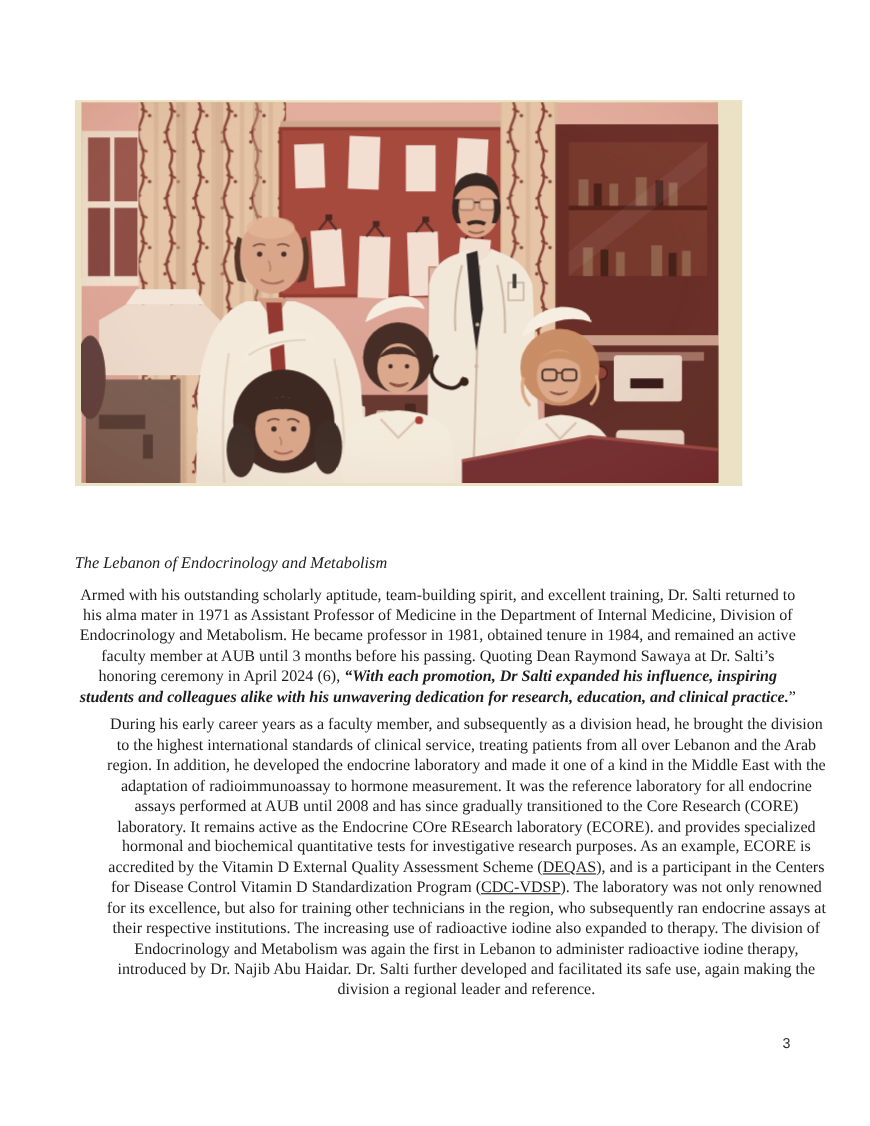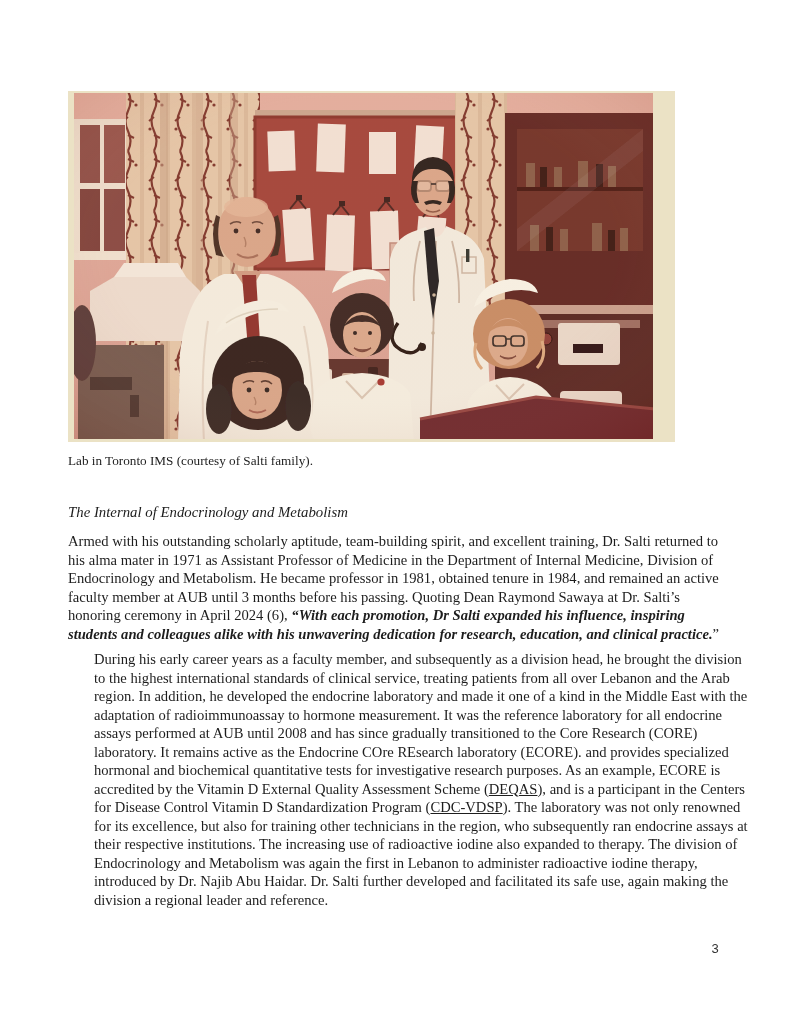--- a/index.html
+++ b/index.html
@@ -4,21 +4,21 @@
 <style>
   html,body{margin:0;padding:0;background:#ffffff;}
   .page{position:relative;width:791px;height:1024px;background:#ffffff;overflow:hidden;
         font-family:"Liberation Serif","DejaVu Serif",serif;color:#1d1d1d;}
   .photo-wrap{position:absolute;left:68px;top:91px;width:607px;height:351px;margin:0;}
   .photo-wrap svg{display:block;}
   .caption{position:absolute;left:68px;top:452px;width:660px;font-size:13.2px;line-height:17px;margin:0;}
   .heading{position:absolute;left:68px;top:504px;width:660px;font-size:14.8px;font-weight:normal;
            font-style:italic;margin:0;}
   .body-par{position:absolute;left:68px;width:660px;font-size:14.6px;line-height:18.5px;margin:0;
-            text-align:left;}
+            text-align:center;}
   .p1{top:532px;}
   .p2{top:650px;margin-left:26px;}
   .boldital{font-weight:bold;font-style:italic;}
   .doclink{color:#1d1d1d;text-decoration:underline;cursor:pointer;}
   .pagenum{position:absolute;left:700px;top:941px;width:30px;text-align:center;
            font-family:"Liberation Sans","DejaVu Sans",sans-serif;font-size:13px;color:#333;}
 </style>
 </head>
 <body>
 
@@ -249,23 +249,22 @@
             <polygon points="352,328 468,306 587,318 587,351 352,351" fill="#6b2125"></polygon>
             <polyline points="352,328 468,306 587,318" fill="none" stroke="#93403a" stroke-width="3"></polyline>
           </g>
         </g>
 
         <rect x="6" y="2" width="579" height="346" fill="url(#vig)"></rect>
       </g>
     </svg>
   </figure>
 
-  <p class="caption">Lab in Toronto IMS (courtesy of Salti family).</p>
-
-  <h2 class="heading">The Internal of Endocrinology and Metabolism</h2>
+
+  <h2 class="heading">The Lebanon of Endocrinology and Metabolism</h2>
 
   <p class="body-par p1"><span>Armed with his outstanding scholarly aptitude, team-building spirit, and excellent training, Dr. Salti returned to his alma mater in 1971 as Assistant Professor of Medicine in the Department of Internal Medicine, Division of Endocrinology and Metabolism. He became professor in 1981, obtained tenure in 1984, and remained an active faculty member at AUB until 3 months before his passing. Quoting Dean Raymond Sawaya at Dr. Salti’s honoring ceremony in April 2024 (6), </span><span class="boldital">“With each promotion, Dr Salti expanded his influence, inspiring students and colleagues alike with his unwavering dedication for research, education, and clinical practice.</span><span>”</span></p>
 
   <p class="body-par p2"><span>During his early career years as a faculty member, and subsequently as a division head, he brought the division to the highest international standards of clinical service, treating patients from all over Lebanon and the Arab region. In addition, he developed the endocrine laboratory and made it one of a kind in the Middle East with the adaptation of radioimmunoassay to hormone measurement. It was the reference laboratory for all endocrine assays performed at AUB until 2008 and has since gradually transitioned to the Core Research (CORE) laboratory. It remains active as the Endocrine COre REsearch laboratory (ECORE). and provides specialized hormonal and biochemical quantitative tests for investigative research purposes. As an example, ECORE is accredited by the Vitamin D External Quality Assessment Scheme (</span><a class="doclink">DEQAS</a><span>), and is a participant in the Centers for Disease Control Vitamin D Standardization Program (</span><a class="doclink">CDC-VDSP</a><span>). The laboratory was not only renowned for its excellence, but also for training other technicians in the region, who subsequently ran endocrine assays at their respective institutions. The increasing use of radioactive iodine also expanded to therapy. The division of Endocrinology and Metabolism was again the first in Lebanon to administer radioactive iodine therapy, introduced by Dr. Najib Abu Haidar. Dr. Salti further developed and facilitated its safe use, again making the division a regional leader and reference.</span></p>
 
   <div class="pagenum">3</div>
 
 </div>
 
 </body></html>

